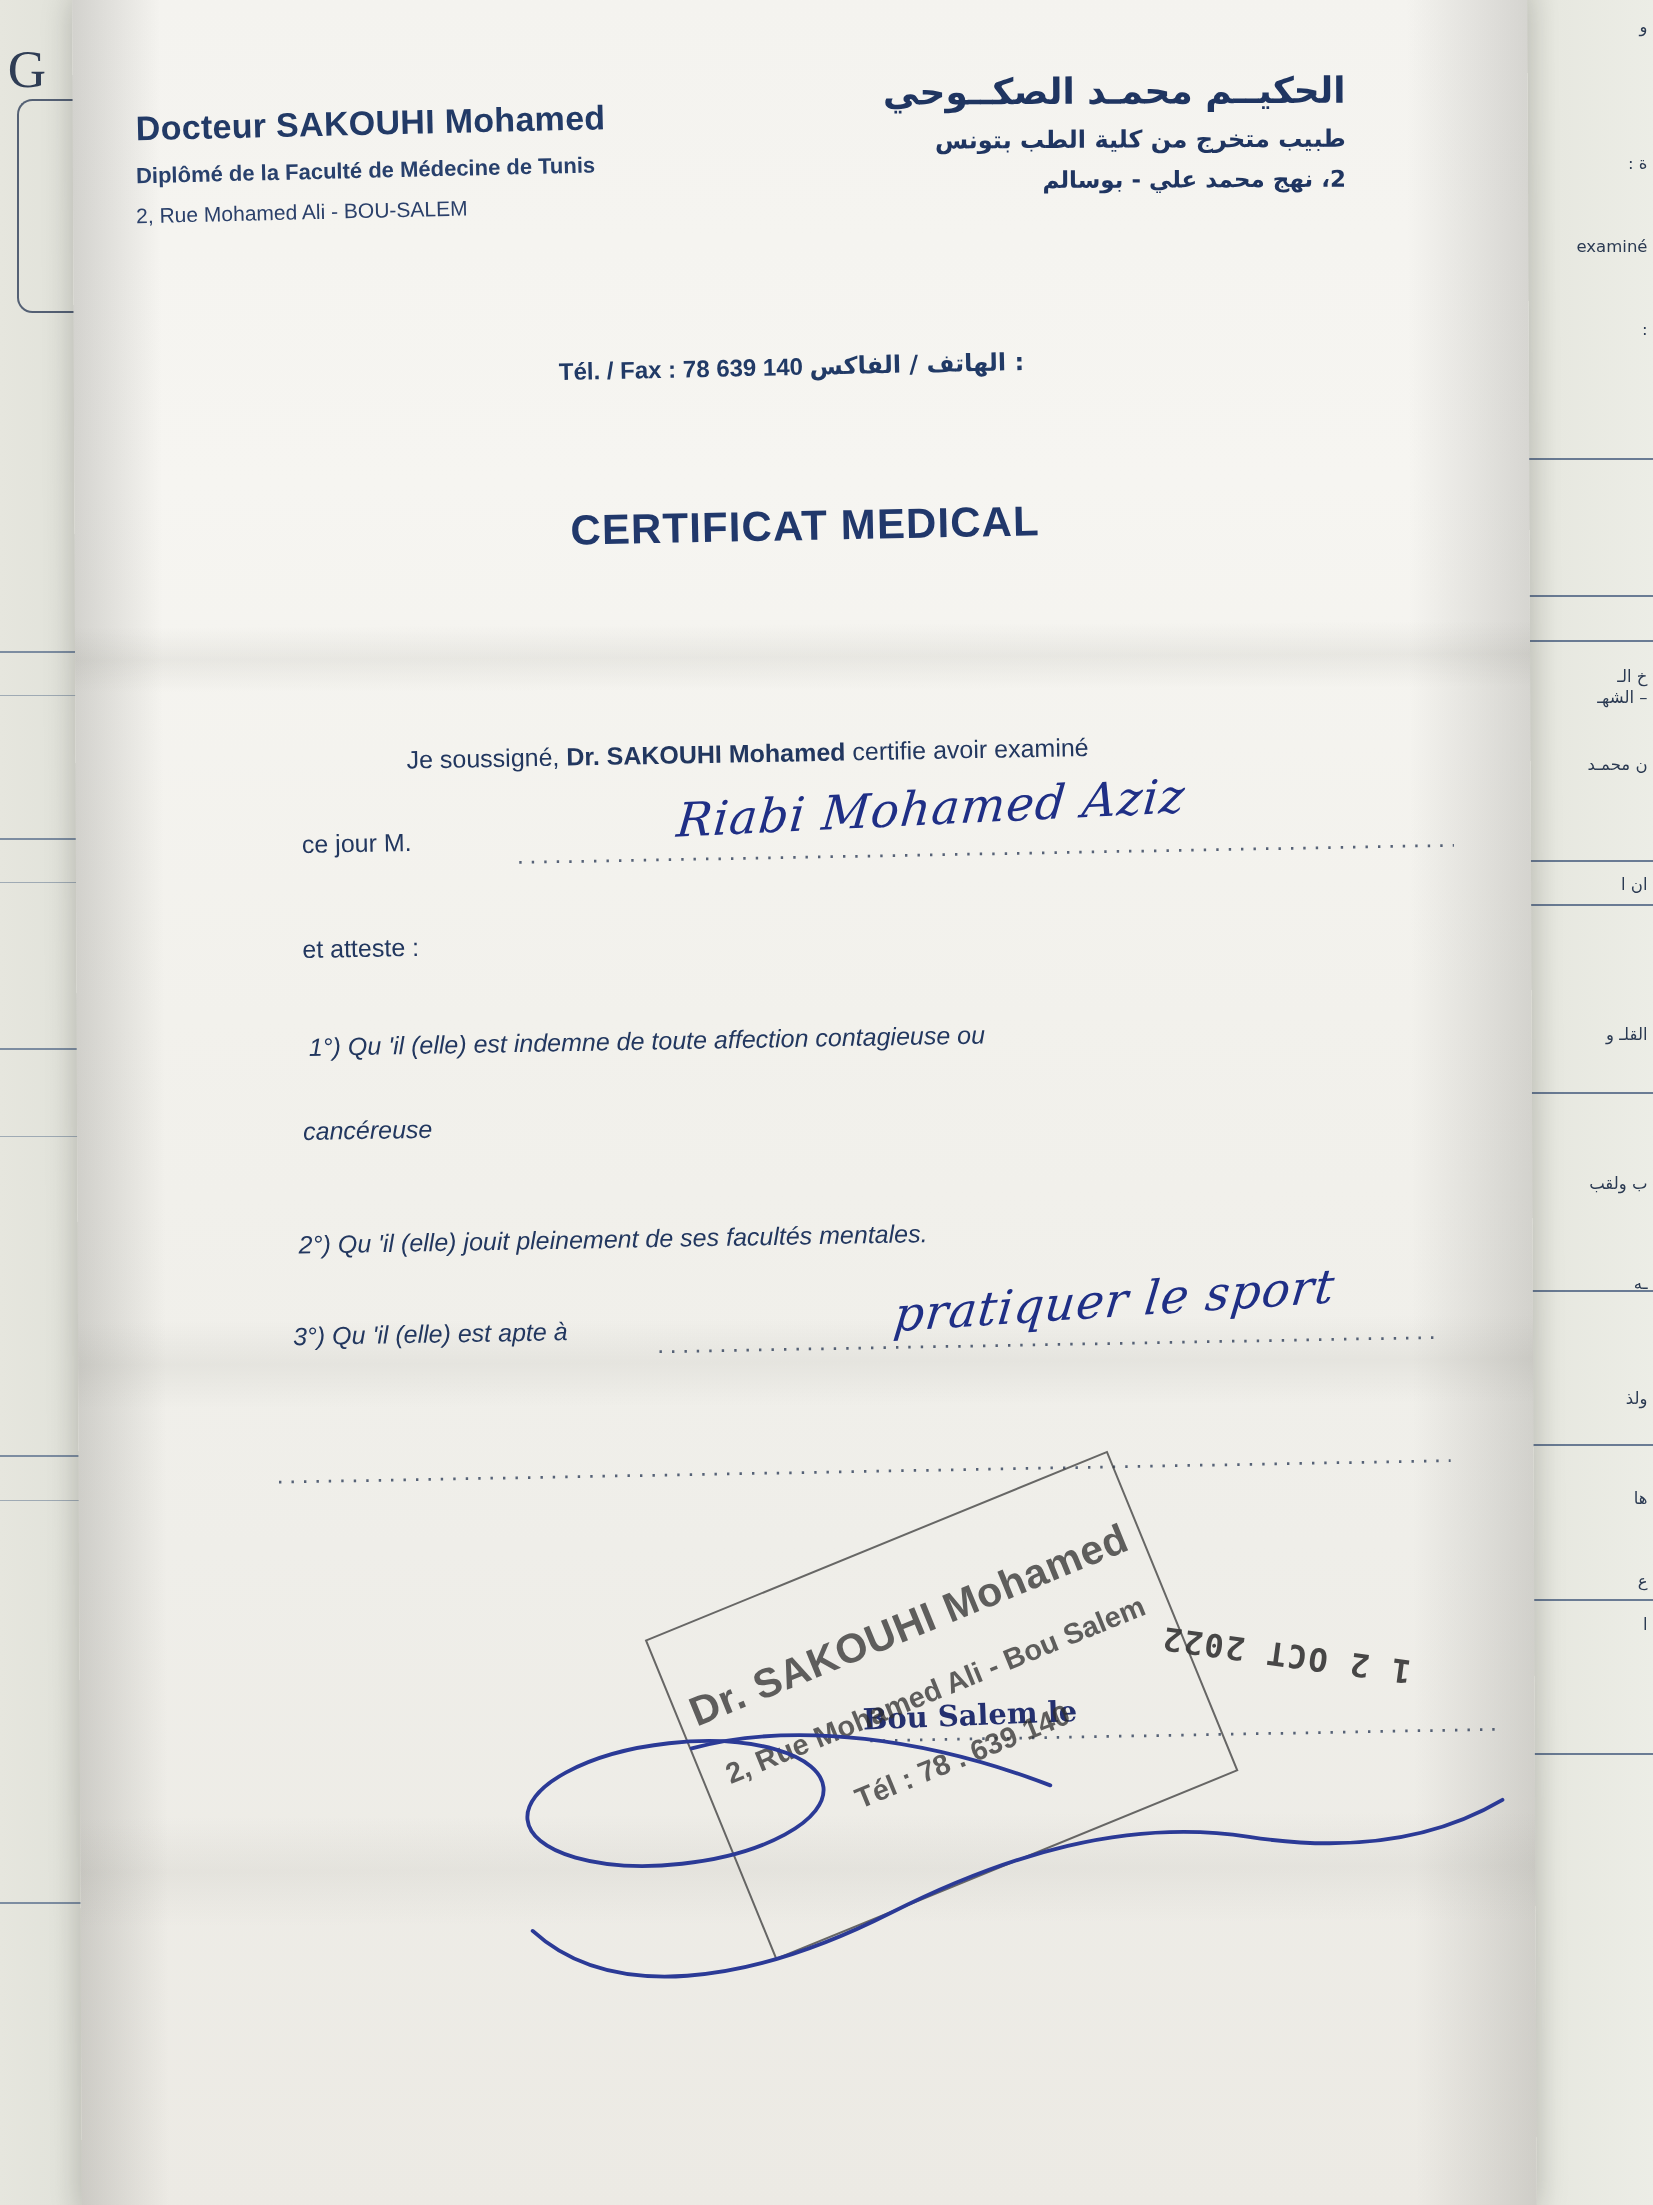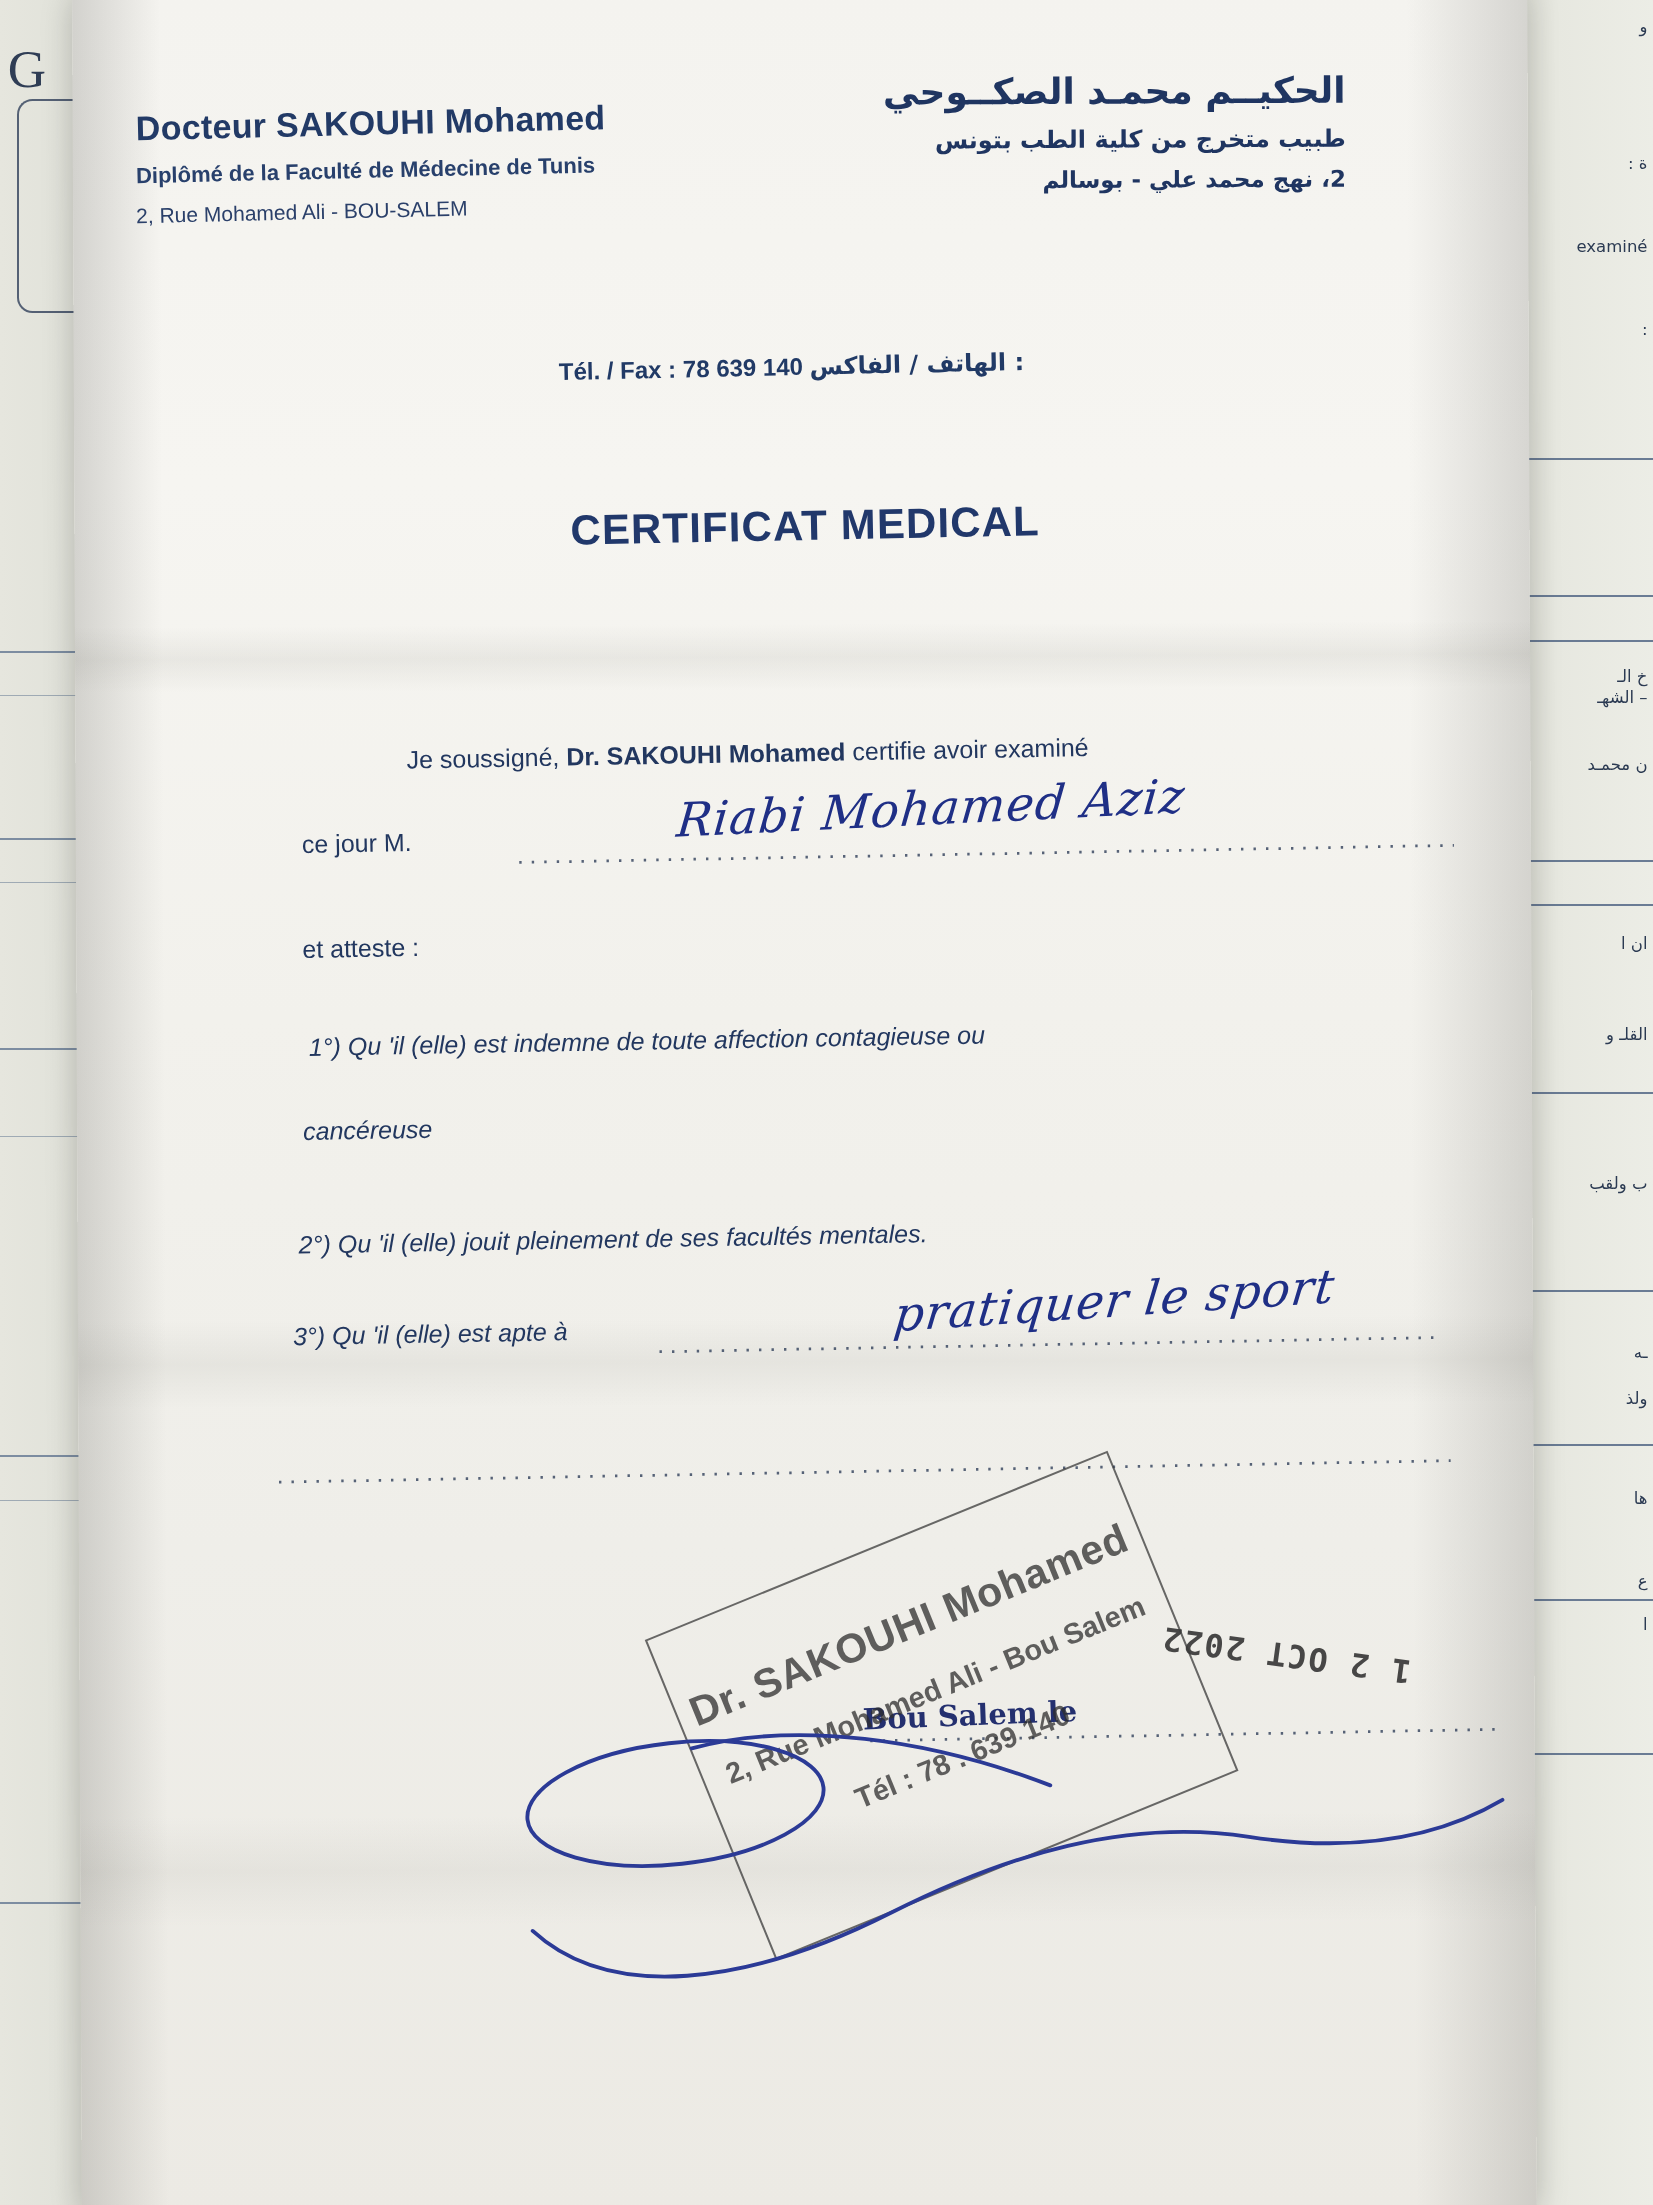--- a/index.html
+++ b/index.html
@@ -297,24 +297,24 @@
     <div class="rline" style="top:1599px; width:138px"></div>
     <div class="rline" style="top:1753px; width:138px"></div>
 
     <div class="rtext" style="top:16.5px">و</div>
     <div class="rtext" style="top:154px">ة :</div>
     <div class="rtext" style="top:237px">examiné</div>
     <div class="rtext" style="top:320px">:</div>
     <div class="rtext" style="top:667px">خ الـ</div>
     <div class="rtext" style="top:688px">– الشهـ</div>
     <div class="rtext" style="top:755px">ن محمـد</div>
-    <div class="rtext" style="top:934px">ان ا</div>
+    <div class="rtext" style="top:875px">ان ا</div>
     <div class="rtext" style="top:1025px">القلـ و</div>
     <div class="rtext" style="top:1174px">ب ولقب</div>
-    <div class="rtext" style="top:1343px">ـه</div>
+    <div class="rtext" style="top:1274px">ـه</div>
     <div class="rtext" style="top:1389px">ولذ</div>
     <div class="rtext" style="top:1489px">ها</div>
     <div class="rtext" style="top:1571px">ع</div>
     <div class="rtext" style="top:1615px">ا</div>
   </div>
   <div class="right-edge-strip"></div>
 
   <div class="sheet">
 
     <div class="vshade v1"></div>

